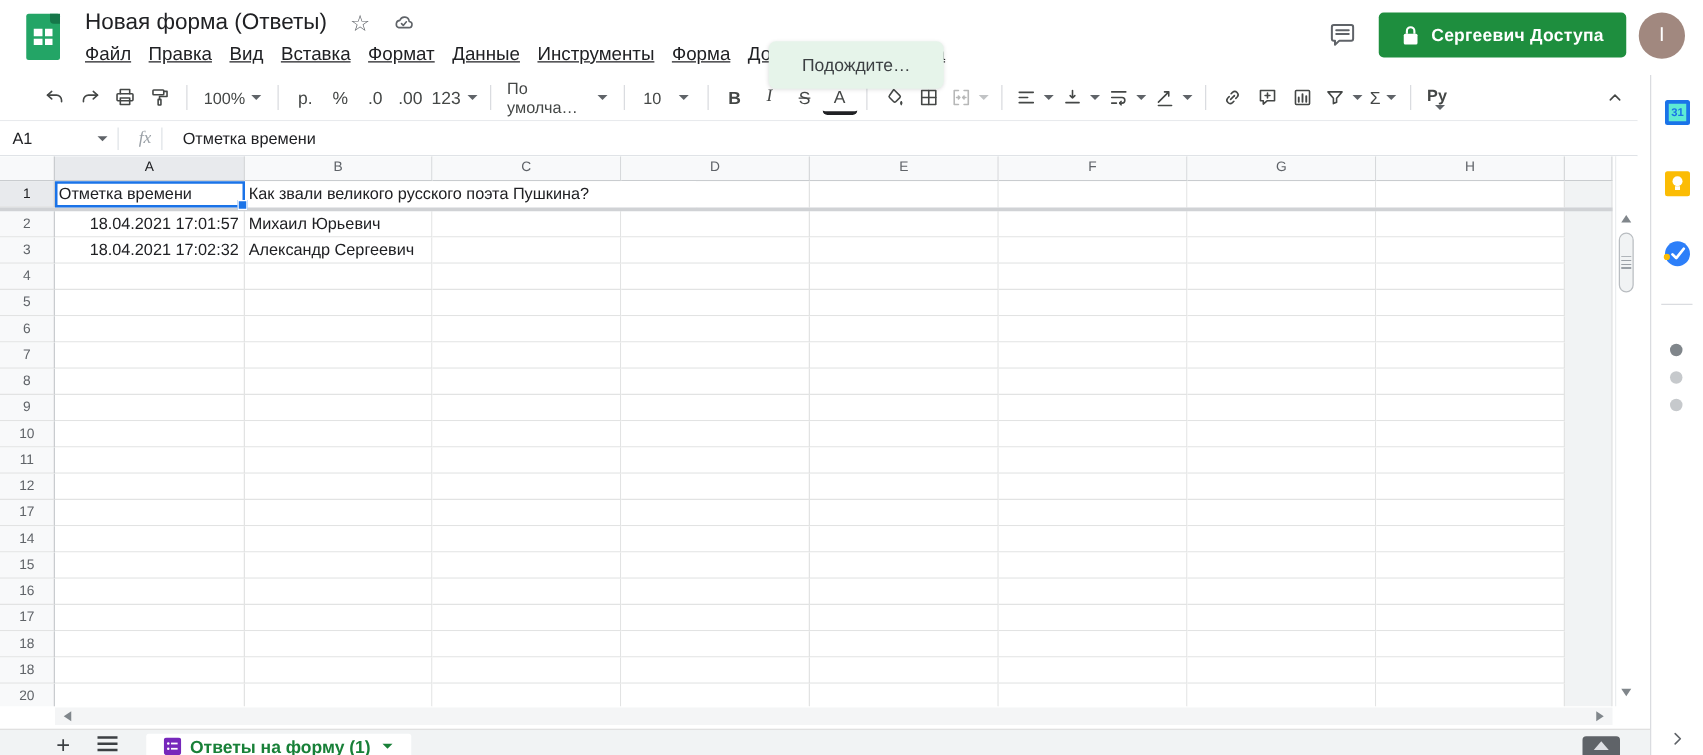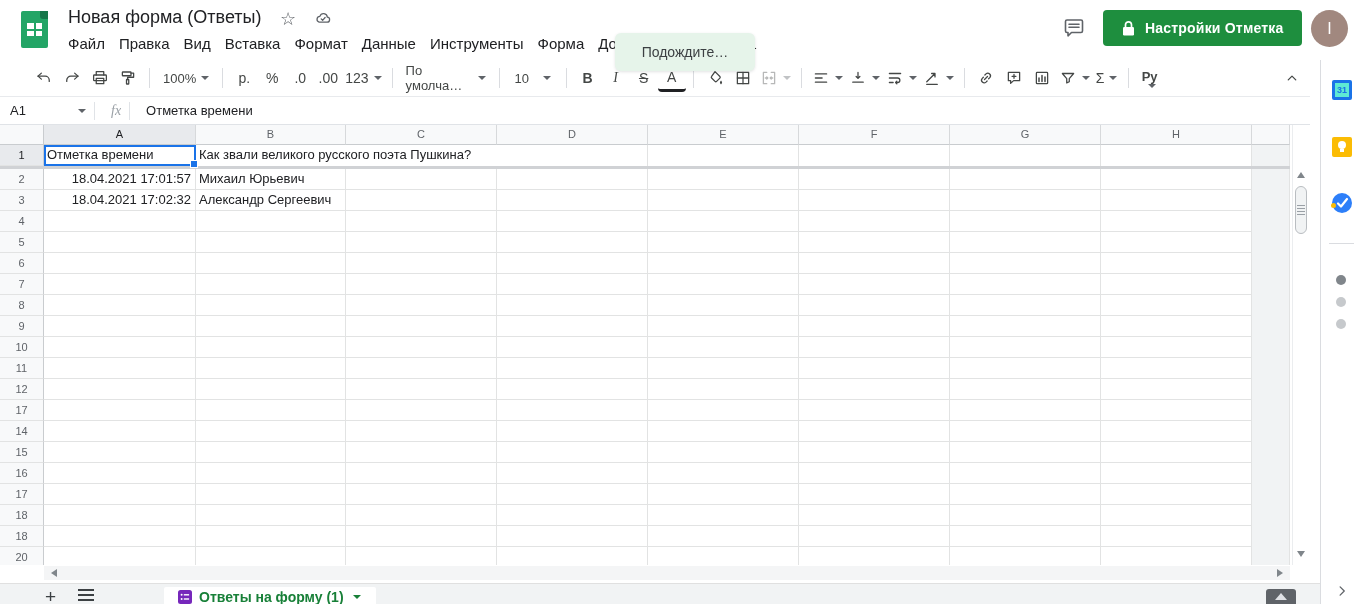--- a/index.html
+++ b/index.html
@@ -18,21 +18,21 @@
   .sheets-logo .fold { position:absolute; right:0; top:0; width:8px; height:8px;
     background:#16774a; border-bottom-left-radius:3px; }
   .sheets-logo .grid2 { position:absolute; left:6px; top:12px; width:15px; height:13px;
     display:grid; grid-template-columns:1fr 1fr; grid-template-rows:1fr 1fr; gap:2px; }
   .sheets-logo .grid2 span { background:#fff; }
   .doc-title { position:absolute; left:68px; top:7px; font-size:18px; color:#202124; }
   .star-btn { position:absolute; left:280px; top:8px; font-size:18px; color:#5f6368; cursor:pointer; }
   .cloud-btn { position:absolute; left:314px; top:9px; }
   .cloud-btn svg { stroke:#5f6368; }
   .menubar { position:absolute; left:61px; top:33px; display:flex; }
-  .menu-item { font-size:15px; color:#202124; padding:2px 7px; border-radius:4px; cursor:pointer; }
+  .menu-item { font-size:15px; color:#202124; padding:2px 7px; border-radius:4px; cursor:pointer;text-decoration:underline; }
   .comment-hdr { position:absolute; left:1062px; top:16px; }
   .comment-hdr svg { width:24px; height:24px; stroke:#5f6368; stroke-width:1.6; }
   .share-btn { position:absolute; left:1103px; top:10px; height:36px; min-width:190px;
     background:#1e8e3e; border-radius:4px; display:flex; align-items:center;
     justify-content:center; gap:9px; padding:0 18px; cursor:pointer; }
   .share-btn .lbl { color:#fff; font-size:14px; font-weight:600; letter-spacing:.2px; }
   .avatar { position:absolute; left:1311px; top:10px; width:37px; height:37px; border-radius:50%;
     background:#a1887f; color:#fff; font-size:16px; display:flex; align-items:center;
     justify-content:center; cursor:pointer; }
 
@@ -109,21 +109,21 @@
   .hscroll .right { right:7px; border-left:6px solid #80868b; }
 
   
   .bottombar { position:absolute; left:0; top:583px; width:1320px; height:21px; background:#f1f3f4;
     border-top:1px solid #e0e0e0; }
   .add-sheet { position:absolute; left:45px; top:2px; font-size:19px; color:#3c4043; cursor:pointer; }
   .all-sheets { position:absolute; left:78px; top:5px; cursor:pointer; }
   .all-sheets span { display:block; width:16px; height:2px; background:#3c4043; margin-bottom:3px; }
   .sheet-tab { position:absolute; left:117px; top:3px; height:18px; min-width:212px; background:#fff;
     border-radius:2px 2px 0 0; display:flex; align-items:center; padding:2px 10px 0 14px; gap:7px;
-    cursor:pointer;margin-left:47px; }
+    cursor:pointer; }
   .sheet-tab .tab-label { color:#188038; font-size:14px; font-weight:600; white-space:nowrap; }
   .tab-caret { border-top-color:#188038; margin-left:2px; }
   .explore-btn { position:absolute; left:1266px; top:5px; width:30px; height:20px; background:#5f6368;
     border-radius:3px; display:flex; align-items:flex-start; justify-content:center; padding-top:4px;
     cursor:pointer; }
   .explore-btn span { width:0; height:0; border-left:6px solid transparent;
     border-right:6px solid transparent; border-bottom:7px solid #dfe1e5; }
 
   
   .sidebar { position:absolute; left:1320px; top:60px; width:42px; height:544px; background:#fff;
@@ -186,21 +186,21 @@
     <svg class="ic" viewBox="0 0 24 24">
         <path d="M3.5 5.5A1.5 1.5 0 0 1 5 4h14a1.5 1.5 0 0 1 1.5 1.5V15a1.5 1.5 0 0 1-1.5 1.5H9.5L6 19.8v-3.3H5A1.5 1.5 0 0 1 3.5 15Z"></path>
         <path d="M7 8.2h10M7 11.2h10"></path>
       </svg>
   </div>
   <div class="share-btn">
     <svg width="15" height="17" viewBox="0 0 15 17">
         <rect x="2" y="7" width="11" height="8.5" rx="1.2" fill="#fff"></rect>
         <path d="M4.5 7V4.8a3 3 0 0 1 6 0V7" stroke="#fff" stroke-width="1.7" fill="none"></path>
       </svg>
-    <span class="lbl">Настройки Отметка</span>
+    <span class="lbl">Сергеевич Доступа</span>
   </div>
   <div class="avatar">I</div>
 </div>
 
 <div class="toast">Подождите…</div>
 
 <div class="toolbar">
   <div class="tbtn">
       <svg class="ic" viewBox="0 0 24 24">
         <path d="M8.5 13.5 4 9.5 8.5 5.5"></path>

